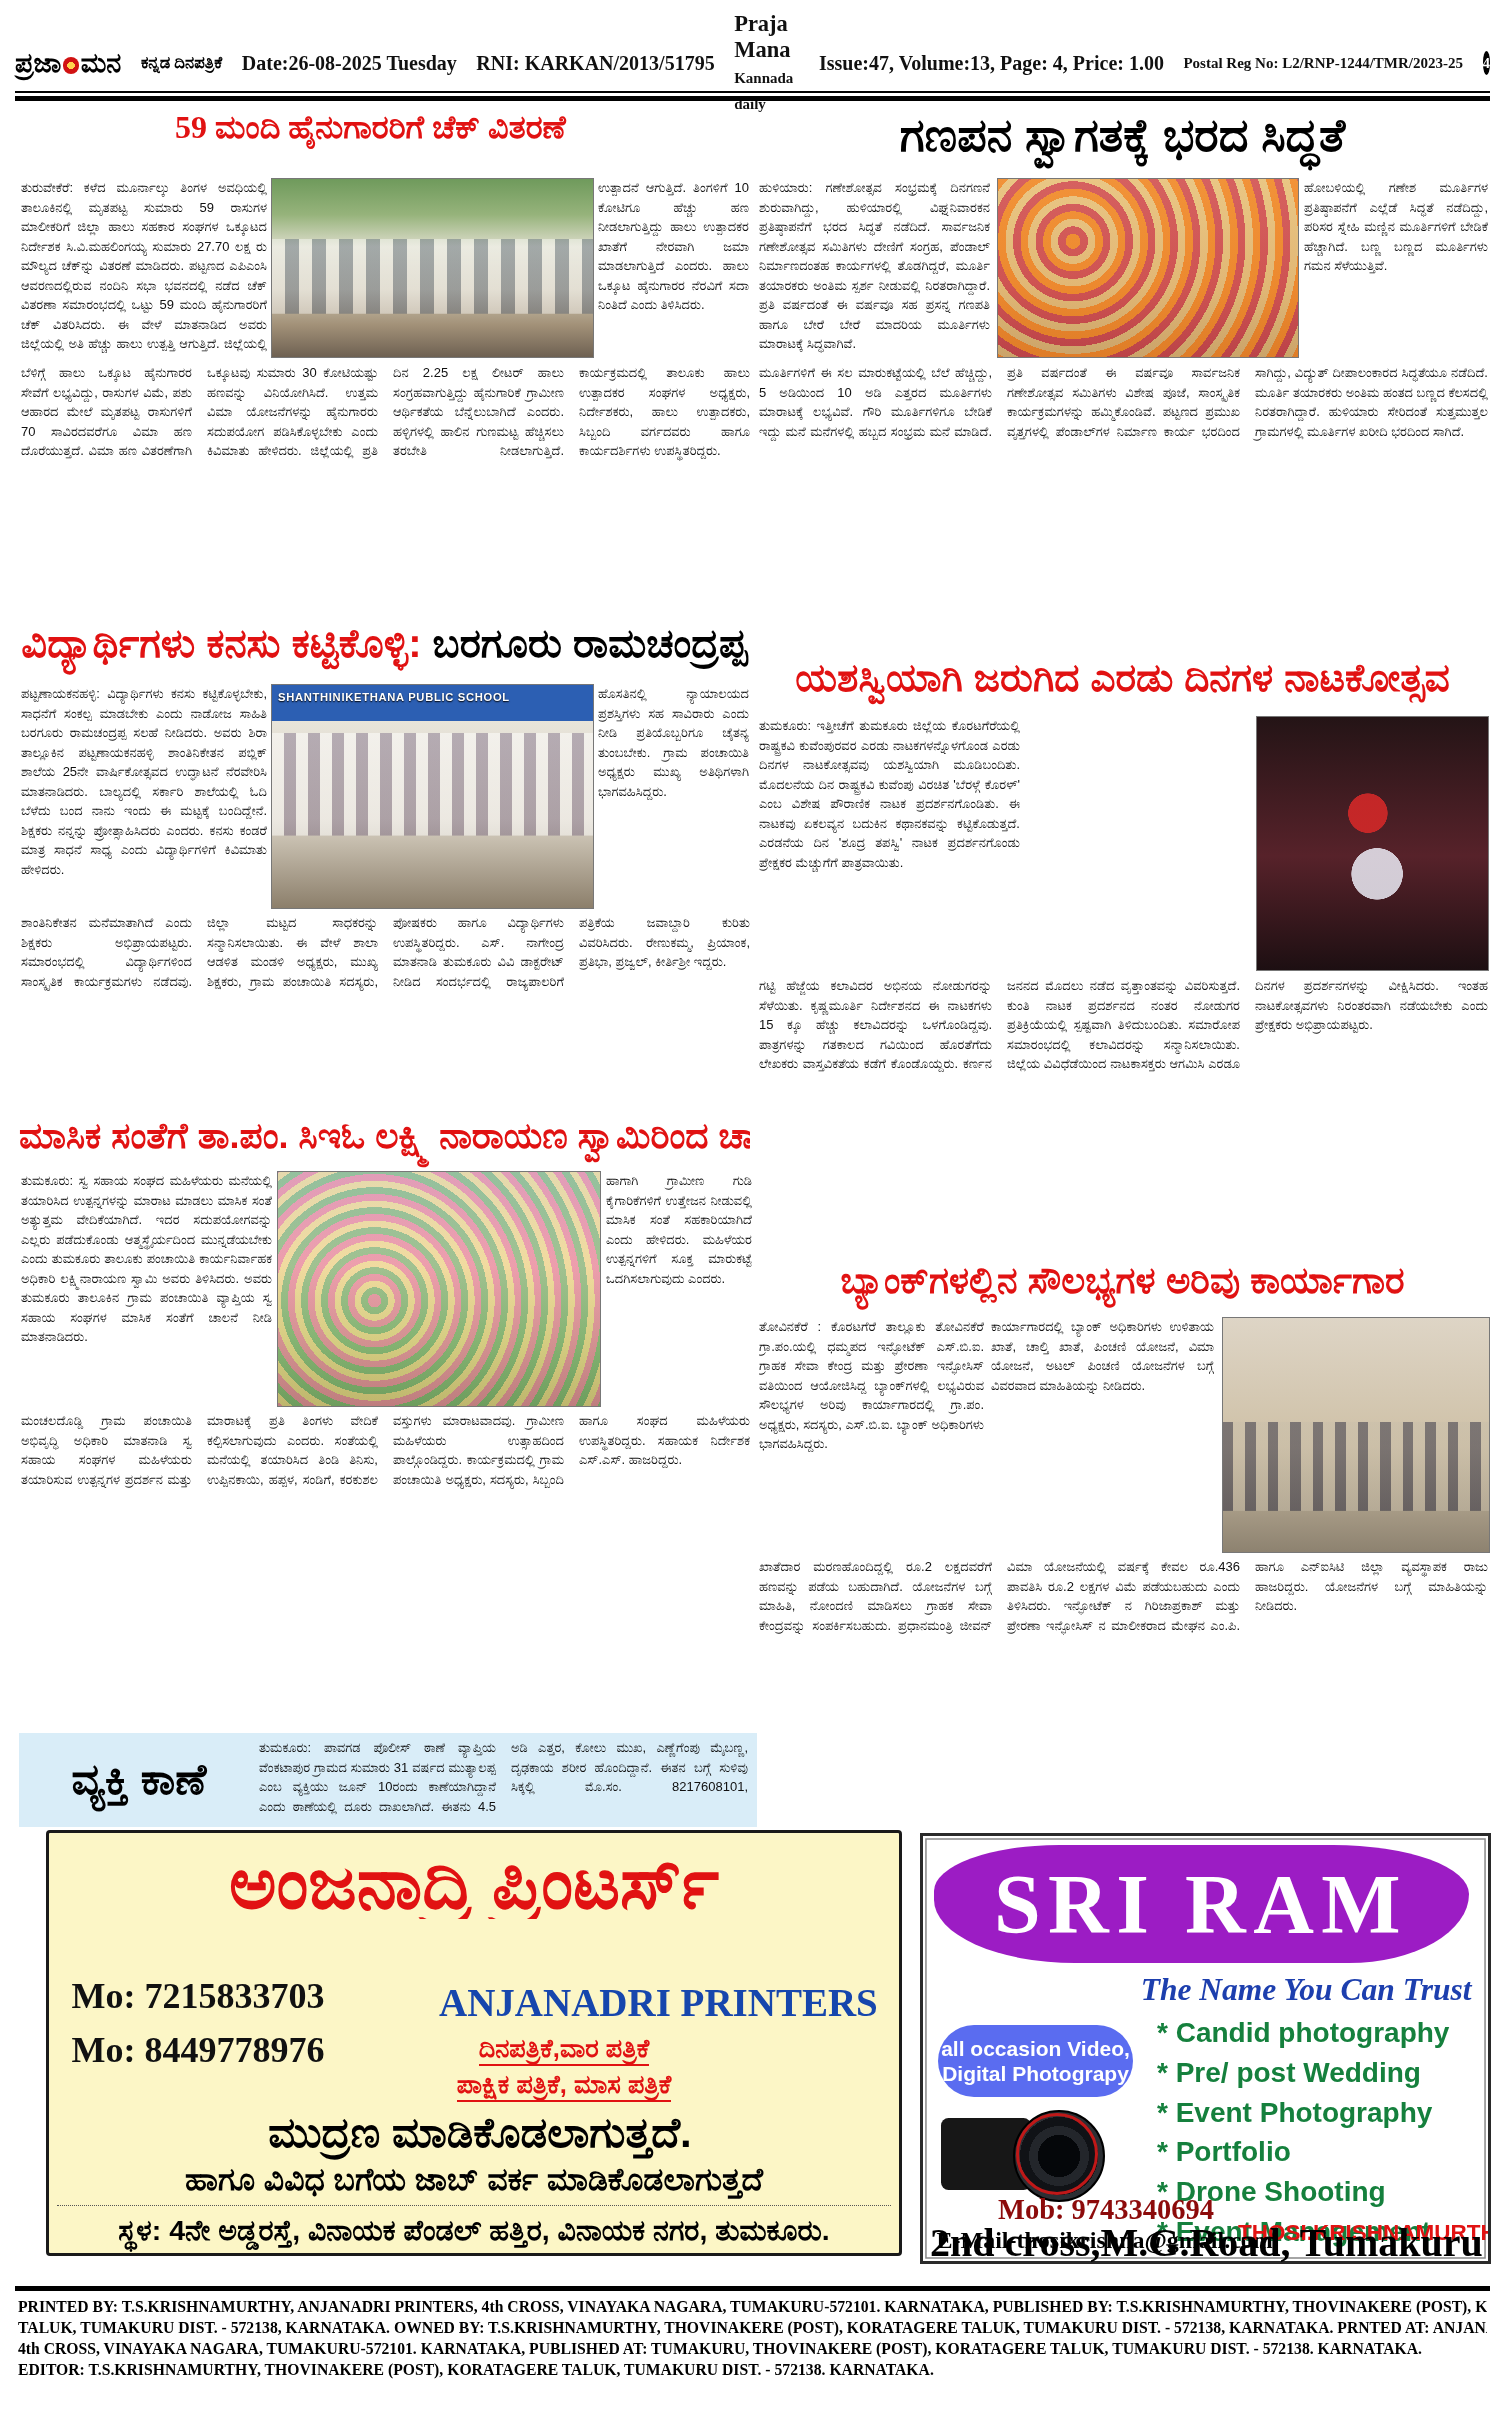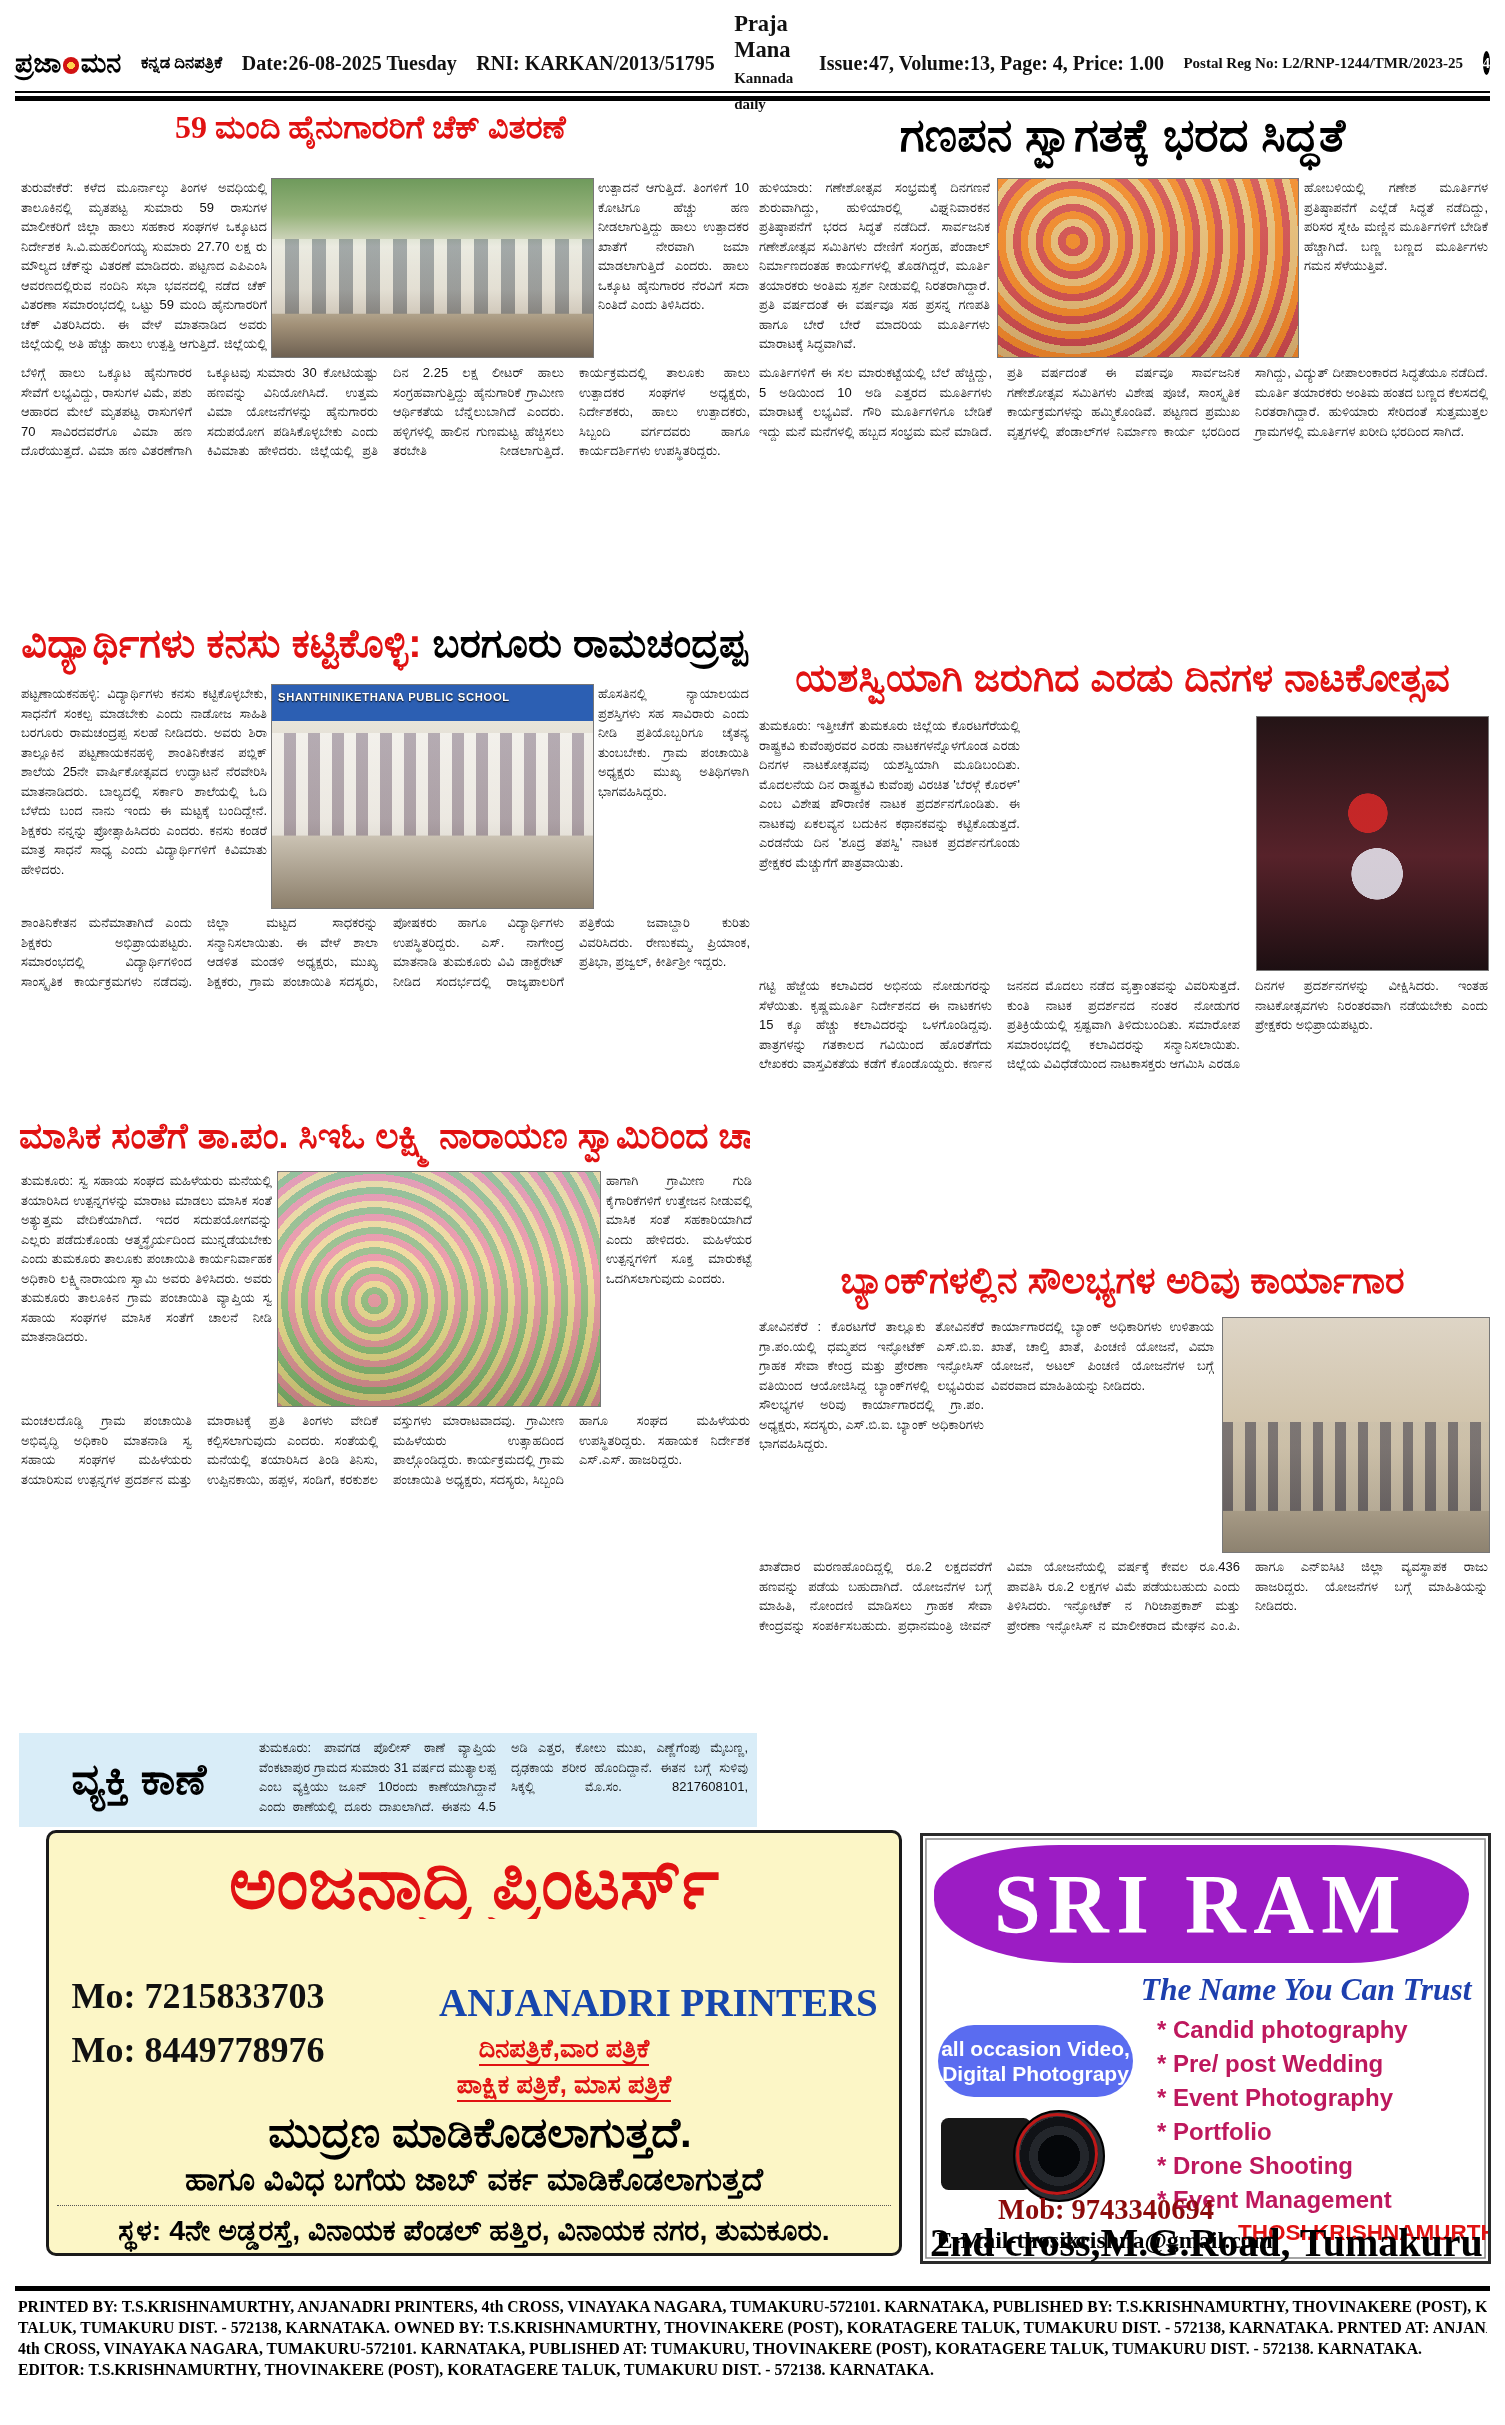--- a/index.html
+++ b/index.html
@@ -51,21 +51,21 @@
      repeating-linear-gradient(90deg, rgba(40,40,60,.5) 0 10.5px, rgba(200,190,170,.45) 10.5px 22.5px),
      linear-gradient(180deg,#ded5c6 0%,#cec0a6 55%,#8d8270 100%);
      background-size:100% 38%,100% 100%;background-position:0 72%,0 0;background-repeat:no-repeat,no-repeat;}
   .photo-label{position:absolute;color:#fff;font-weight:bold;text-shadow:0 0.7px 1.5px #000;}
   
   #missing-box{left:19px;top:1733px;width:738px;height:94px;background:#d9edf8;display:flex;align-items:center;}
   #missing-title{width:240px;font-size:43px;font-weight:bold;color:#000;text-align:center;flex:0 0 auto;}
   #missing-body{flex:1;height:84px;margin-right:9px;}
   
   #ad-anj{left:46px;top:1830px;width:856px;height:426px;background:#fcf6c6;border:3.7px solid #1a1a1a;
-          border-radius:10px;box-sizing:border-box;overflow:hidden;}
+          border-radius:4px;box-sizing:border-box;overflow:hidden;}
   #anj-title{position:absolute;left:0;top:13.5px;width:100%;text-align:center;color:#e11212;
              font-size:72px;font-weight:bold;line-height:1.0;white-space:nowrap;overflow:hidden;}
   .anj-mo{position:absolute;left:22.5px;font-family:"Liberation Serif","DejaVu Serif",serif;
           font-size:36px;font-weight:bold;color:#111;white-space:nowrap;}
   #anj-en{position:absolute;left:390px;top:147px;font-family:"Liberation Serif","DejaVu Serif",serif;
           font-size:39px;font-weight:bold;color:#1646ad;white-space:nowrap;}
   .anj-redline{position:absolute;left:0;width:100%;text-align:center;color:#e11212;font-size:25.5px;
                font-weight:bold;}
   .anj-redline span{border-bottom:2.2px solid #e11212;padding-bottom:1.5px;}
   #anj-l3{position:absolute;left:0;top:276px;width:100%;text-align:center;font-size:42px;font-weight:bold;color:#000;white-space:nowrap;padding-left:6px;}
@@ -76,21 +76,21 @@
   #ad-sriram{left:920px;top:1833px;width:571px;height:431px;background:#fff;border:3px solid #2a2a2a;
              box-shadow:inset 0 0 0 2.2px #fff, inset 0 0 0 3.7px #888;box-sizing:border-box;overflow:hidden;}
   #sr-blob{position:absolute;left:10.5px;top:9px;width:535px;height:118px;background:#9c1cc4;
            border-radius:48% 52% 46% 54% / 80% 85% 120% 110%;display:flex;align-items:center;justify-content:center;}
   #sr-title{font-family:"Liberation Serif","DejaVu Serif",serif;font-size:84px;font-weight:bold;color:#fff;
             letter-spacing:7.5px;white-space:nowrap;}
   #sr-tag{position:absolute;right:16.5px;top:136px;font-family:"Liberation Serif","DejaVu Serif",serif;
           font-style:italic;font-size:31.5px;font-weight:bold;color:#1d3fae;white-space:nowrap;}
   #sr-pill{position:absolute;left:15px;top:189px;width:195px;height:72px;background:#5a6cf0;border-radius:37px;
            color:#fff;font-size:21px;font-weight:bold;display:flex;flex-direction:column;align-items:center;justify-content:center;line-height:1.2;}
-  #sr-services{position:absolute;left:234px;top:177px;width:330px;color:#be185d;font-size:24px;font-weight:bold;line-height:1.42;white-space:nowrap;}
+  #sr-services{position:absolute;left:234px;top:177px;width:330px;color:#15803d;font-size:28px;font-weight:bold;line-height:1.42;white-space:nowrap;}
   #sr-cam{position:absolute;left:18px;top:268px;width:187px;height:96px;}
   #sr-cam .body{position:absolute;left:0;top:13.5px;width:90px;height:72px;background:#171717;border-radius:7.5px;}
   #sr-cam .lens{position:absolute;left:72px;top:6px;width:88px;height:88px;border-radius:50%;
                 background:radial-gradient(circle,#05070a 0 21px,#23262b 21px 30px,#101216 30px 39px,#2c2f34 39px 44px);
                 border:2.2px solid #000;}
   #sr-cam .ring{position:absolute;left:75px;top:9px;width:82px;height:82px;border-radius:50%;border:3px solid #c01818;box-sizing:border-box;}
   #sr-mob{position:absolute;left:75px;top:358px;font-family:"Liberation Serif","DejaVu Serif",serif;
           font-size:28.5px;font-weight:bold;color:#8c0b0b;white-space:nowrap;}
   #sr-email{position:absolute;left:13.5px;top:391px;font-family:"Liberation Serif","DejaVu Serif",serif;
             font-size:24px;font-weight:bold;color:#000;white-space:nowrap;}

